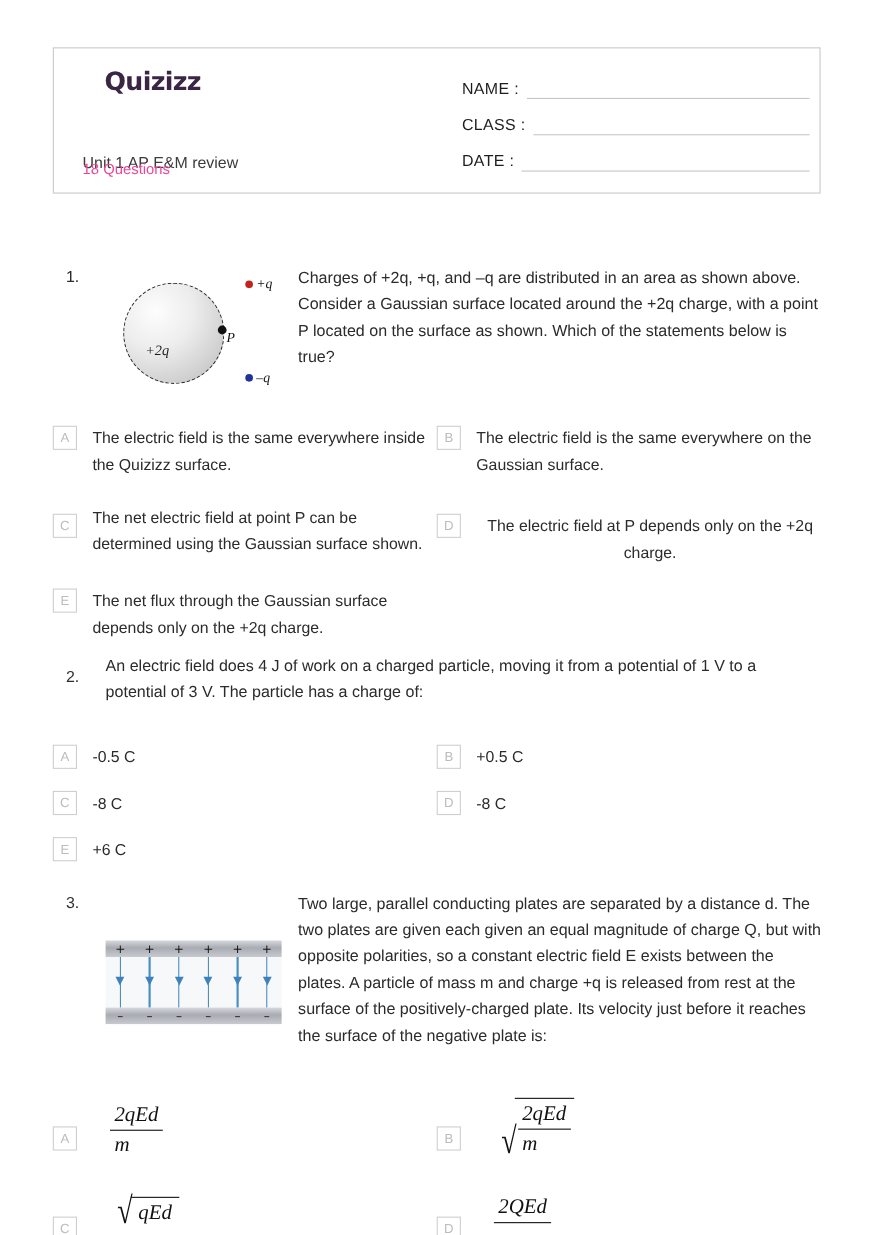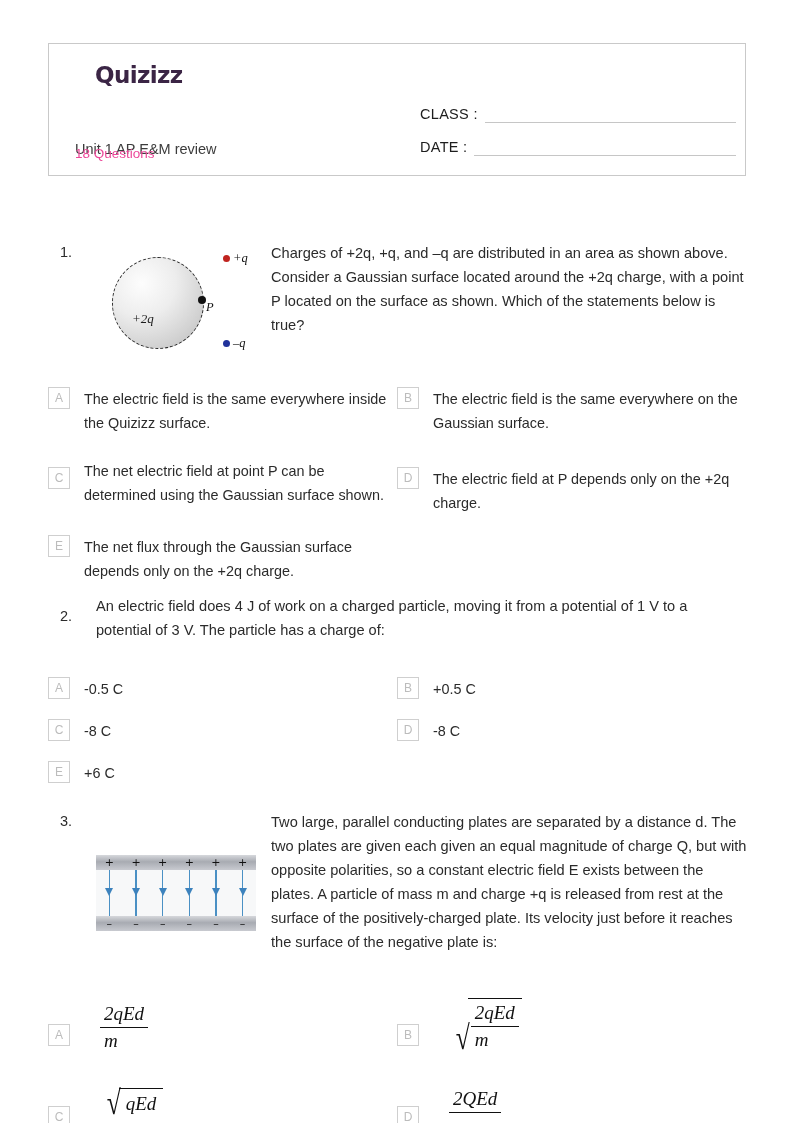--- a/index.html
+++ b/index.html
@@ -295,20 +295,24 @@
 <body>
 
 <div class="page">
 
   <div class="header-card">
     <div class="logo">Quizizz</div>
 
     <div class="quiz-title">Unit 1 AP E&amp;M review</div>
     <div class="quiz-count">18 Questions</div>
 
+    <div class="field-row r1">
+      <span class="field-label">NAME :</span>
+      <span class="field-line"></span>
+    </div>
     <div class="field-row r3">
       <span class="field-label">DATE  :</span>
       <span class="field-line"></span>
     </div>
     <div class="field-row r2">
       <span class="field-label">CLASS :</span>
       <span class="field-line"></span>
     </div>
   </div>
 
@@ -338,21 +342,21 @@
   <div class="opt" style="left:397px; top:387px; width:352px;">
     <span class="opt-box">B</span>
     <span class="opt-text">The electric field is the same everywhere on the Gaussian surface.</span>
   </div>
   <div class="opt" style="left:48px; top:459px; width:340px;">
     <span class="opt-box" style="margin-top:8px;">C</span>
     <span class="opt-text">The net electric field at point P can be determined using the Gaussian surface shown.</span>
   </div>
   <div class="opt" style="left:397px; top:459px; width:352px;">
     <span class="opt-box" style="margin-top:8px;">D</span>
-    <span class="opt-text" style="margin-top:8px;">The electric field at P depends only on the +2q charge.</span>
+    <span class="opt-text" style="margin-top:8px;text-align:center;">The electric field at P depends only on the +2q charge.</span>
   </div>
   <div class="opt" style="left:48px; top:535px; width:340px;">
     <span class="opt-box">E</span>
     <span class="opt-text">The net flux through the Gaussian surface depends only on the +2q charge.</span>
   </div>
 
   <div class="qnum" style="left:60px; top:608px;">2.</div>
   <div class="qtext" style="left:96px; top:594px; width:650px;">An electric field does 4 J of work on a charged particle, moving it from a potential of 1 V to a potential of 3 V. The particle has a charge of:</div>
 
   <div class="opt" style="left:48px; top:677px; width:330px;">

